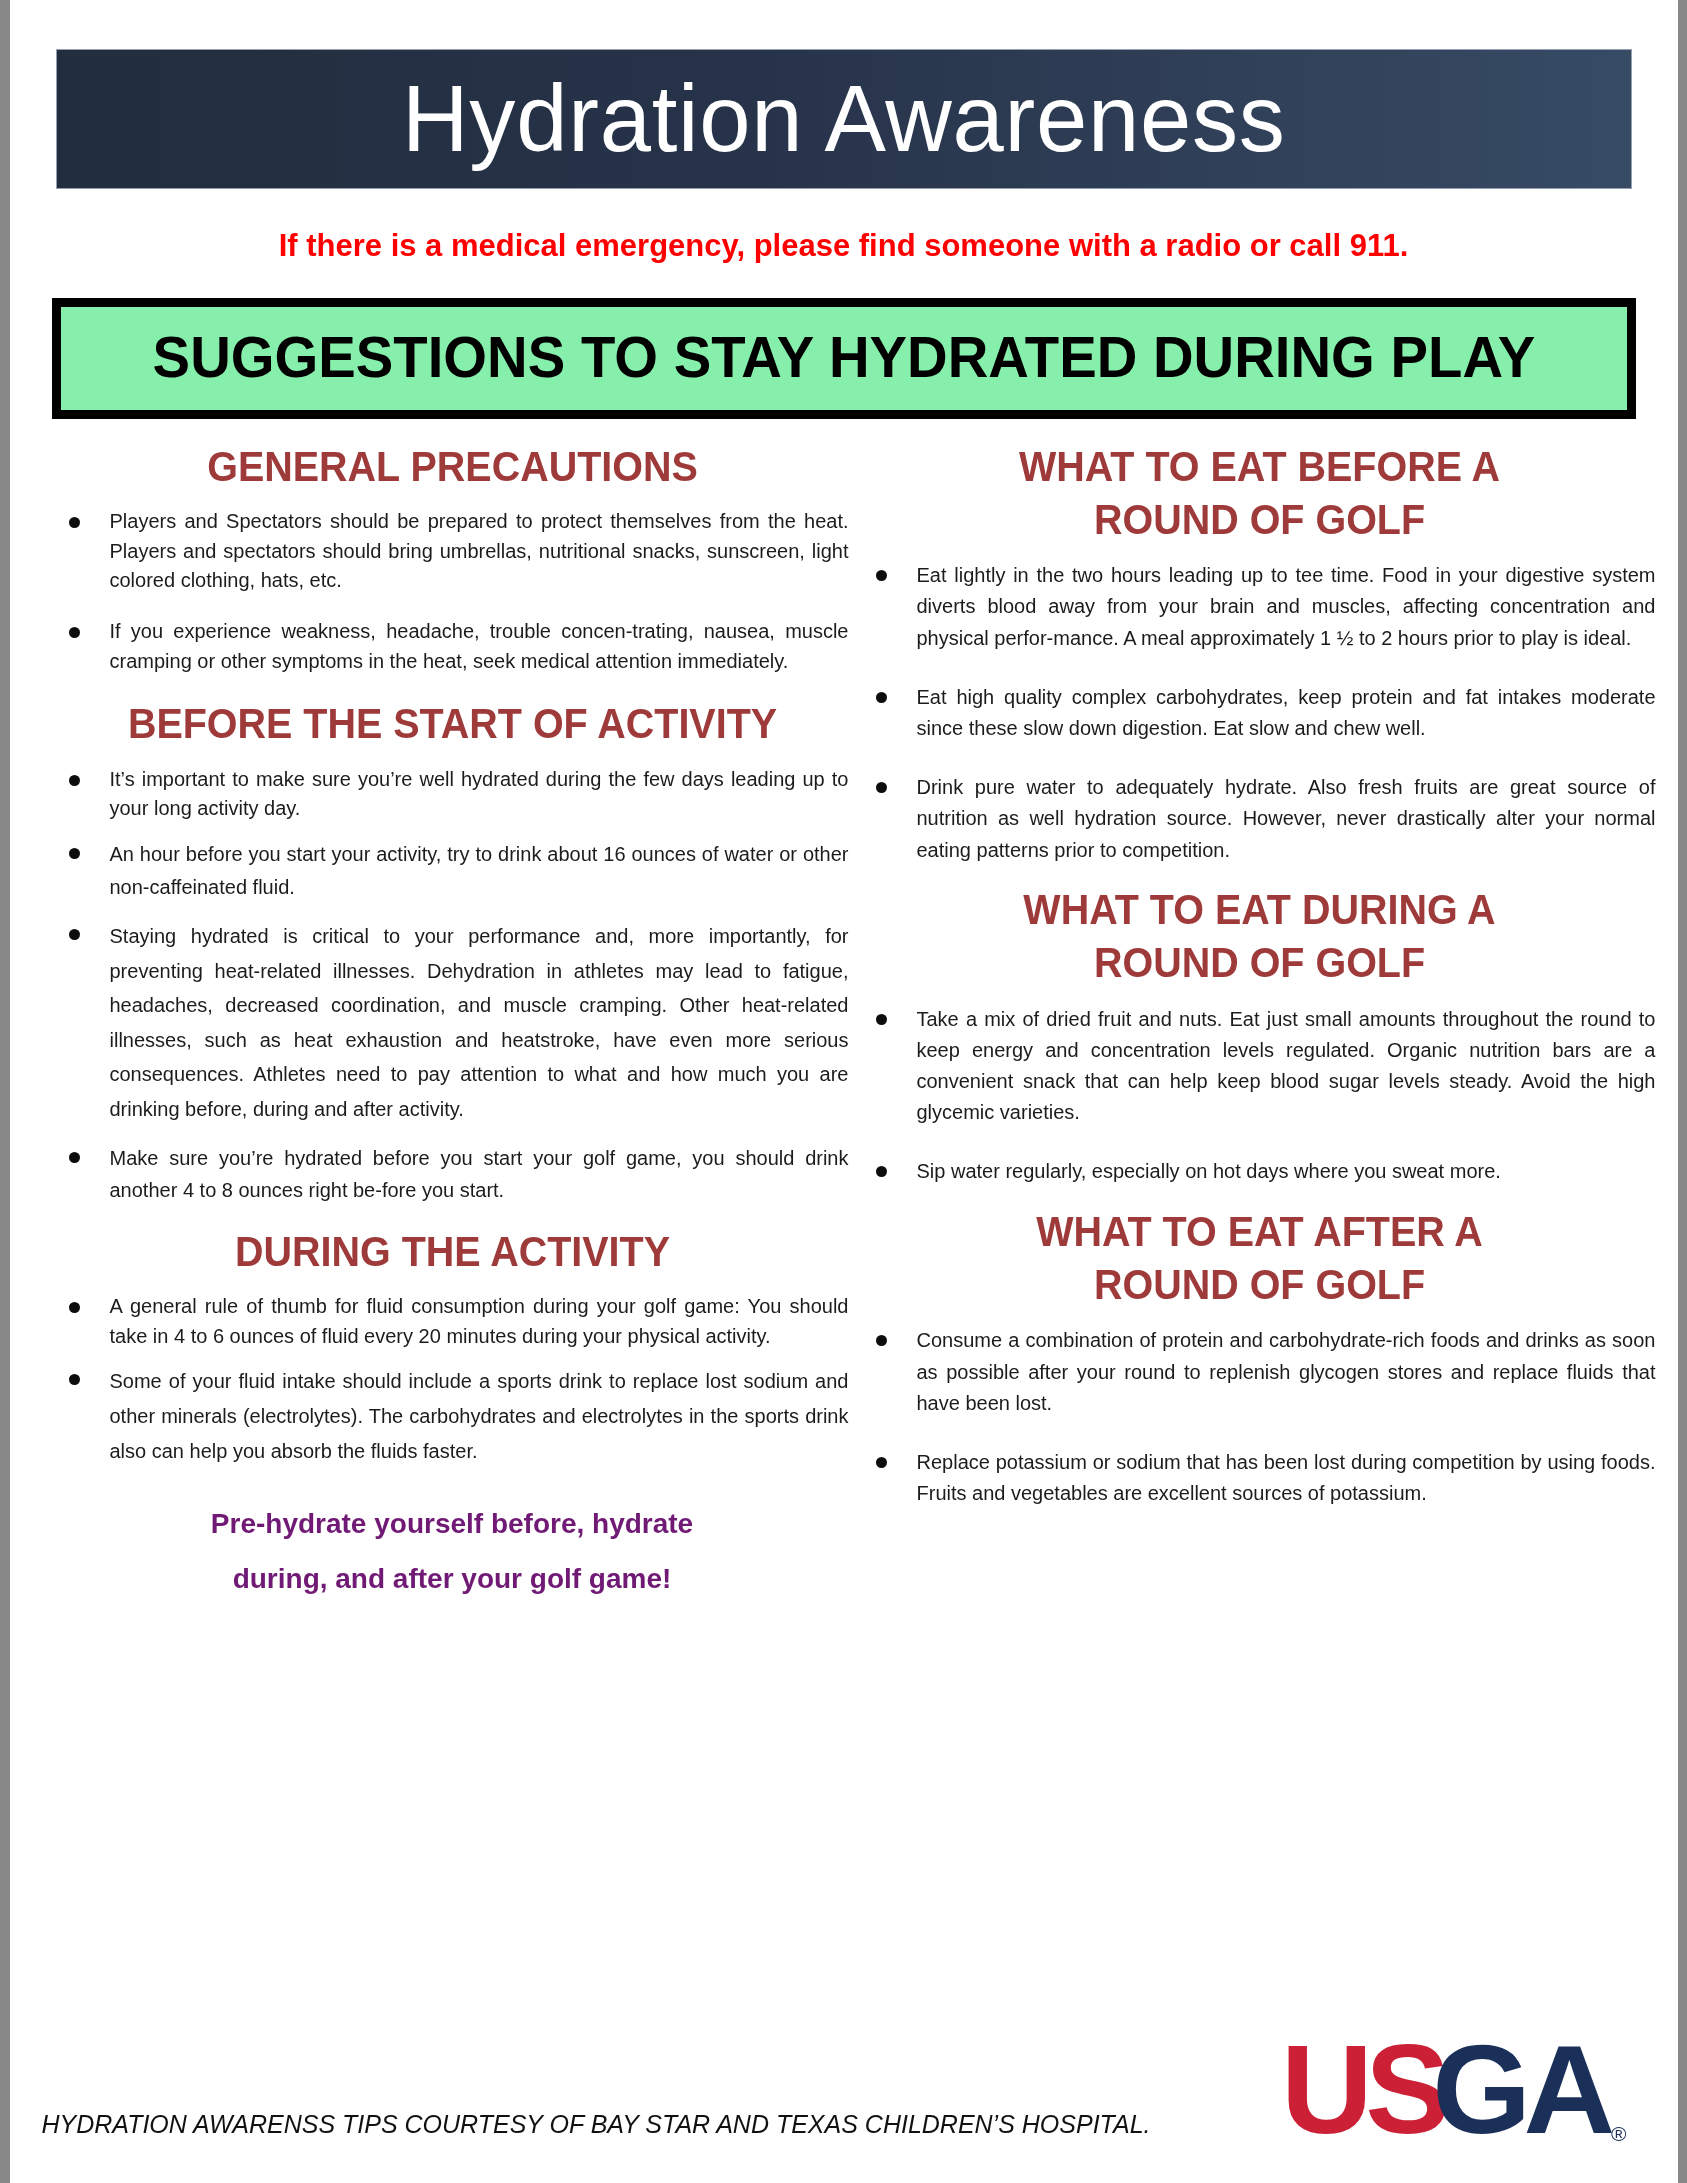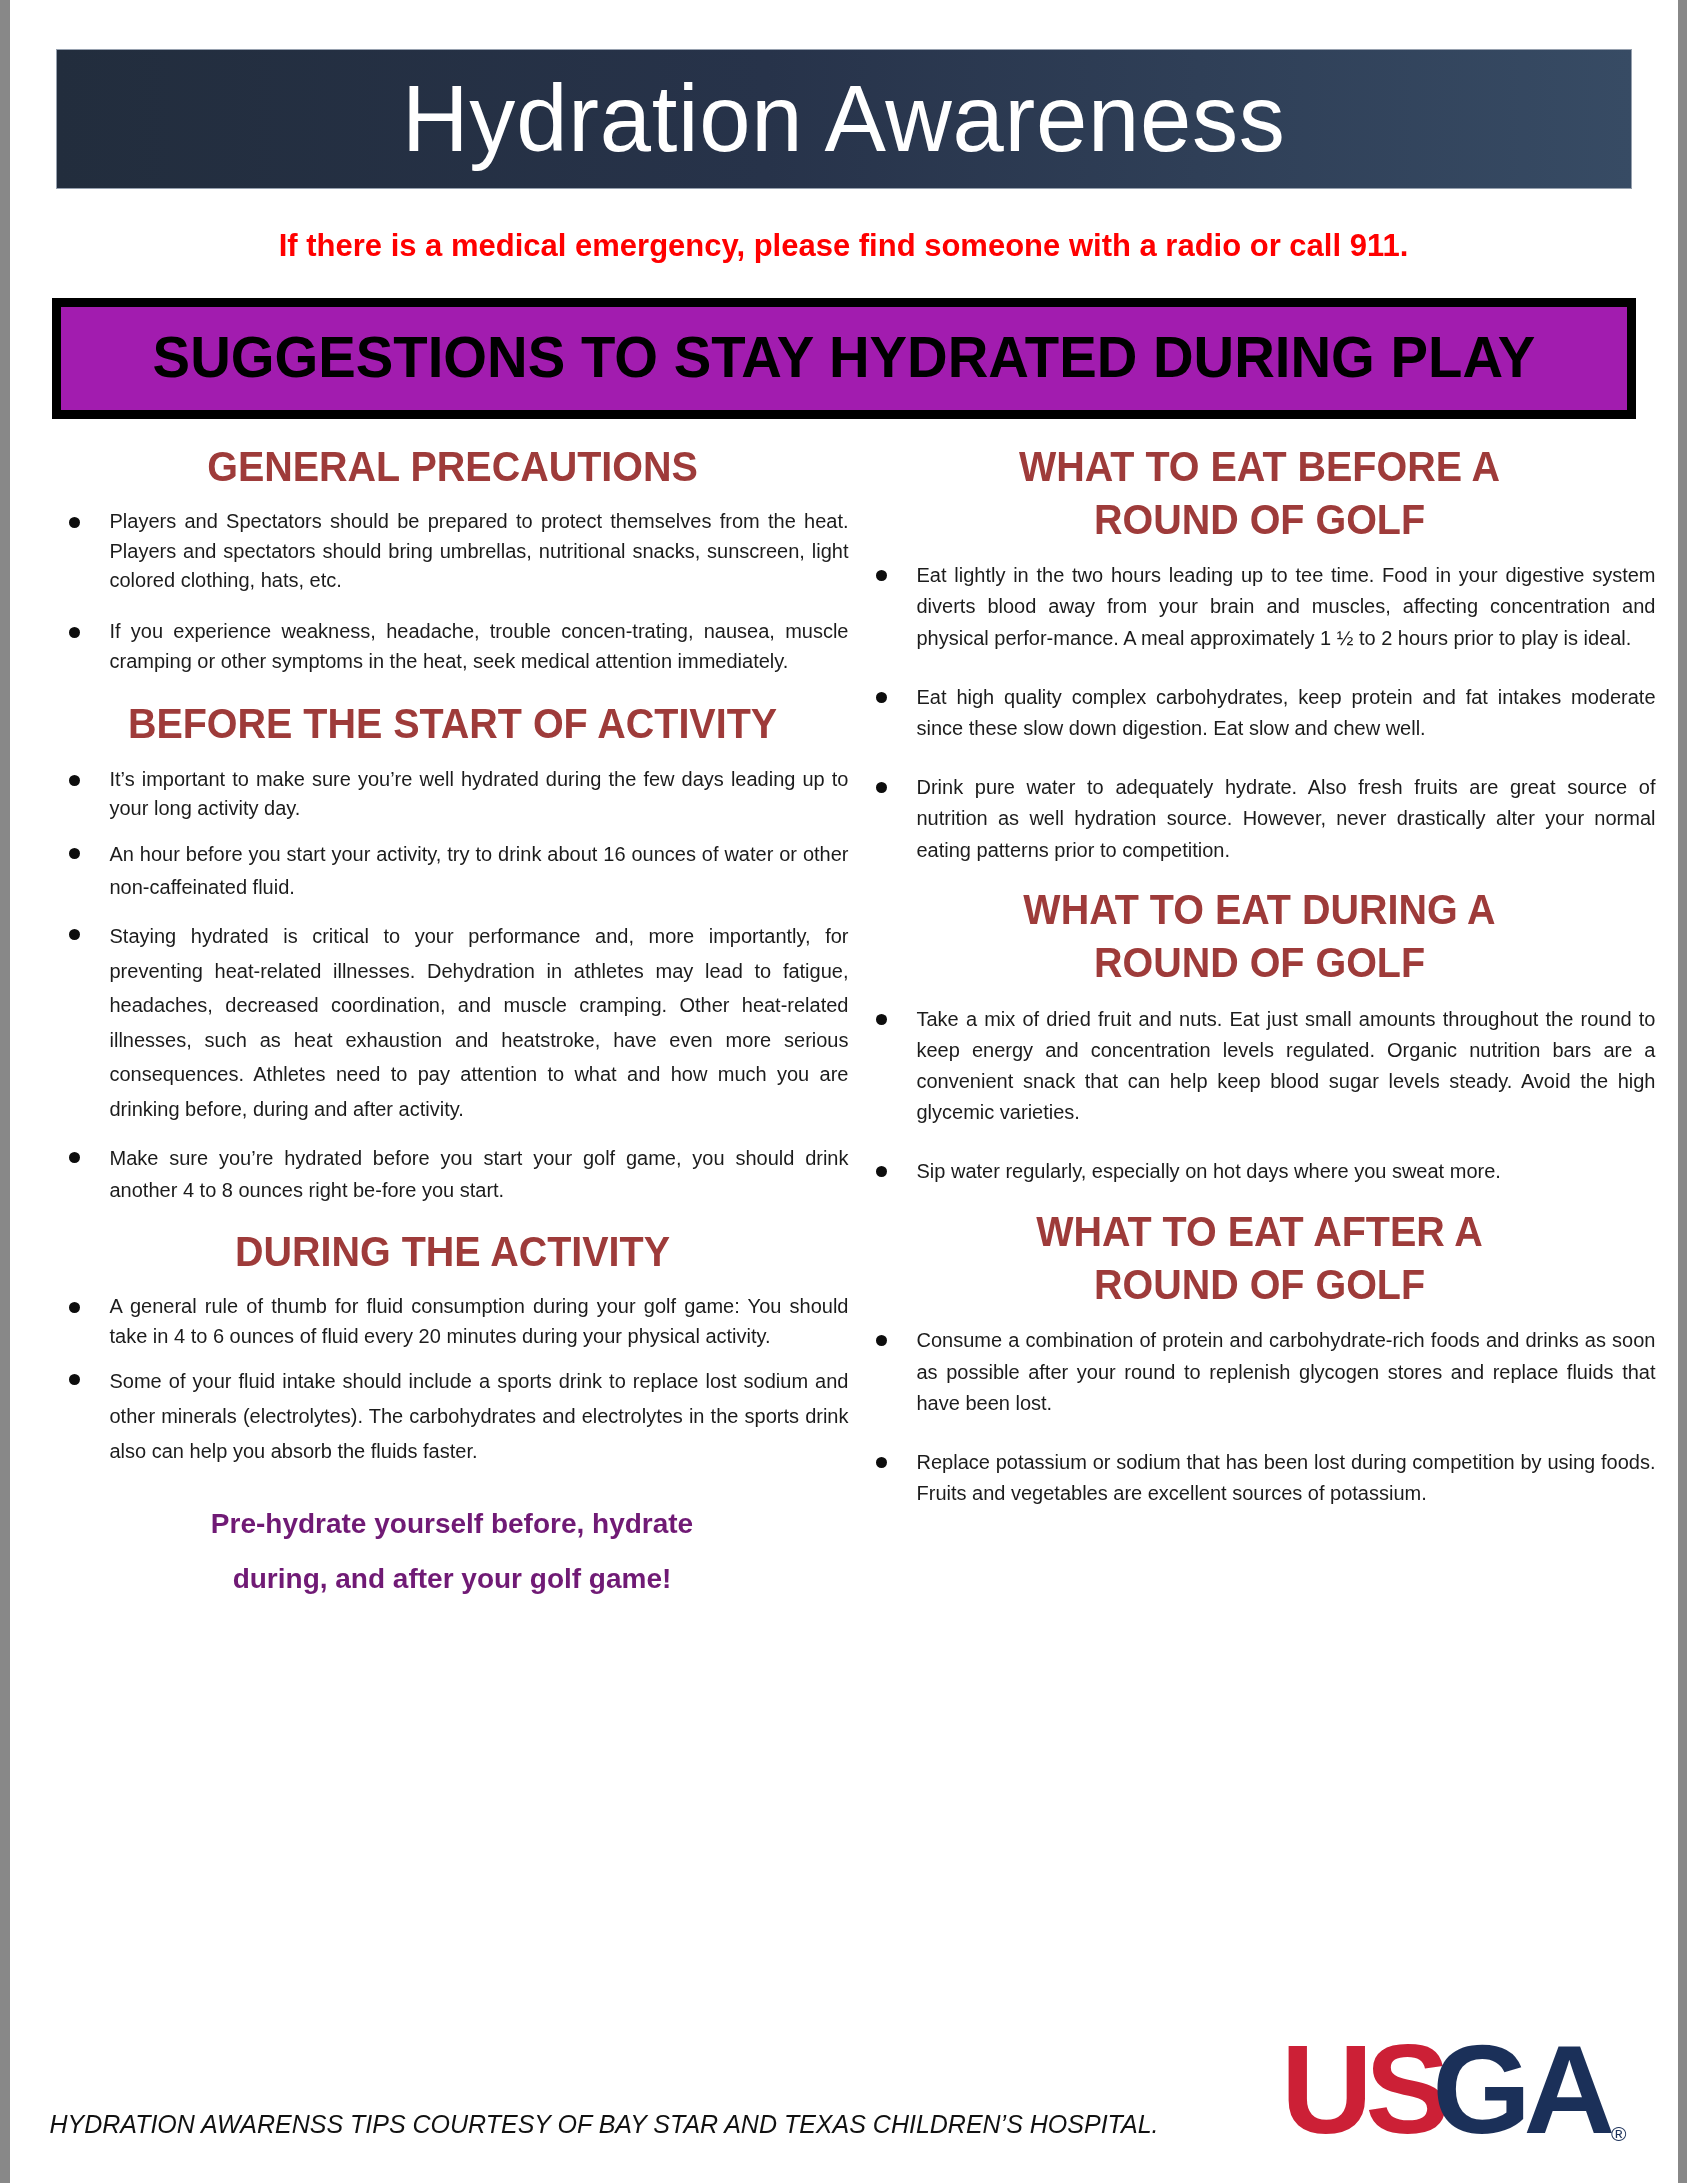--- a/index.html
+++ b/index.html
@@ -37,21 +37,21 @@
     text-align: center;
     color: #ff0000;
     font-weight: bold;
     font-size: 31px;
   }
   
   .suggestion-box {
     margin: 34px 42px 0 42px;
     border: 9.3px solid #000000;
     padding: 20px 10px 22px 10px;
-    background: #a21caf;
+    background: #86efac;
   }
   .suggestion-box .box-title {
     text-align: center;
     font-size: 58px;
     font-weight: bold;
     color: #000000;
     line-height: 1.05;
     transform: scaleX(0.97);
     white-space: nowrap;
   }
@@ -100,21 +100,21 @@
     text-align: center;
     font-weight: bold;
     font-size: 28px;
     line-height: 1.95;
     white-space: pre-line;
     color: #701a75;
   }
   
   .footer-credit {
     position: absolute;
-    left: 40px;
+    left: 32px;
     bottom: 44px;
     font-style: italic;
     font-size: 25px;
     color: #111;
     white-space: nowrap;
   }
   .usga-logo {
     position: absolute;
     right: 51px;
     bottom: 30px;

